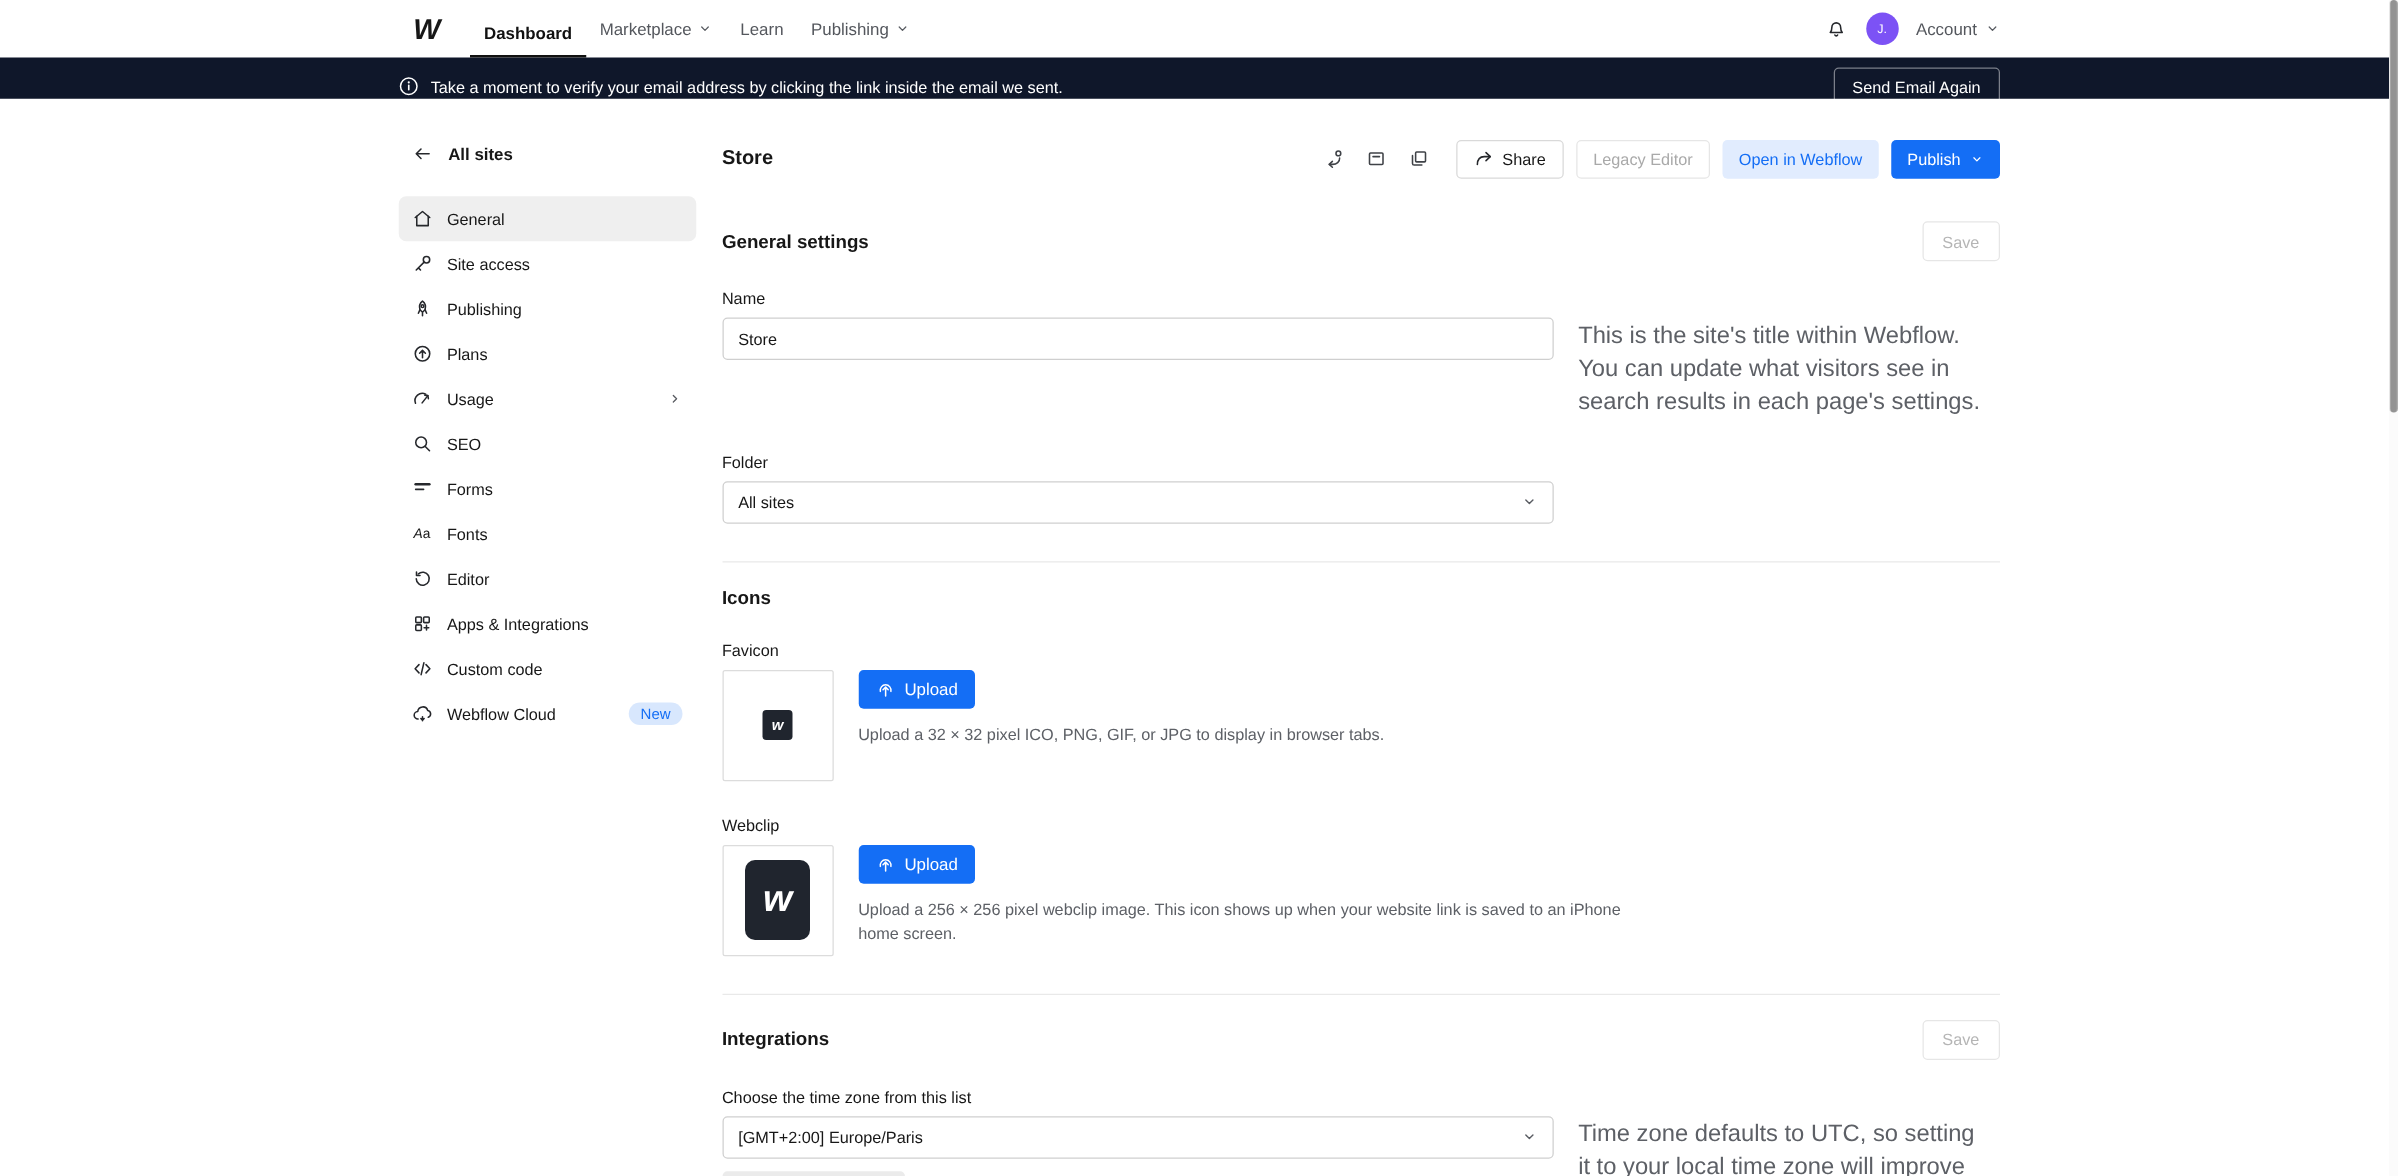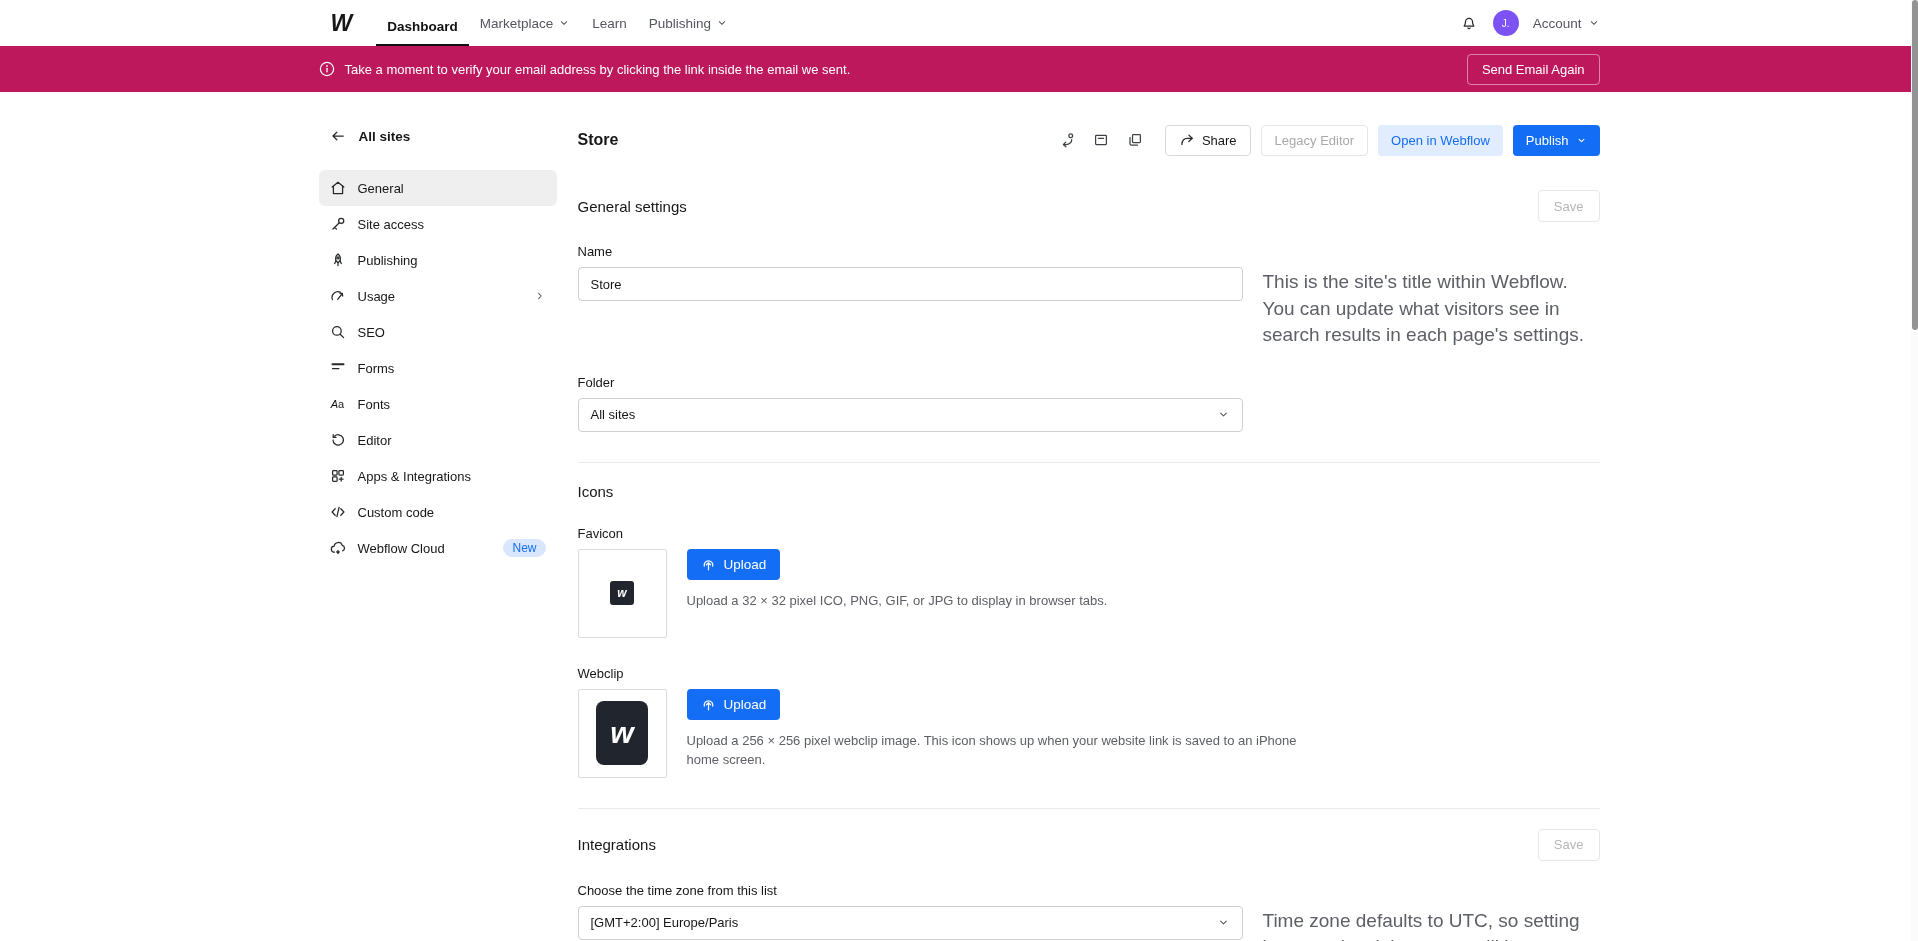--- a/index.html
+++ b/index.html
@@ -14,21 +14,21 @@
   .nav-items { display:flex; align-items:stretch; height:46px; }
   .nav-item { display:flex; align-items:center; gap:5px; padding:0 11px; font-size:13.5px; color:#54575d; cursor:pointer; }
   .nav-item.active { color:#111; font-weight:700; border-bottom:2px solid #111; padding-top:8px; }
   .nav-right { margin-left:auto; display:flex; align-items:center; gap:14px; }
   .icon-btn { background:none; border:none; display:flex; align-items:center; cursor:pointer; padding:2px; }
   .avatar { width:26px; height:26px; border-radius:50%; background:#7c52f5; color:#fff; font-size:10px;
     display:flex; align-items:center; justify-content:center; }
   .account { display:flex; align-items:center; gap:6px; font-size:13.5px; color:#54575d; cursor:pointer; }
 
   
-  .banner { height:46px; background:#be185d; color:#fff; }
+  .banner { height:33px; background:#0f172a; color:#fff; }
   .banner-inner { height:46px; display:flex; align-items:center; }
   .banner-msg { display:flex; align-items:center; gap:10px; font-size:13px; }
   .banner-btn { margin-left:auto; background:transparent; border:1px solid rgba(255,255,255,.45); color:#fff;
     font-size:13px; padding:7px 14px; border-radius:4px; cursor:pointer; font-family:inherit; }
 
   
   .page { display:flex; padding-top:32px; }
   .sidebar { width:238px; flex:none; }
   .back-link { display:flex; align-items:center; gap:13px; font-size:13.5px; font-weight:700; margin:4px 0 26px 11px; cursor:pointer; }
   .side-item { display:flex; align-items:center; gap:12px; height:36px; padding:0 11px; border-radius:6px;
@@ -48,21 +48,21 @@
   .tool-ic { padding:4px; cursor:pointer; background:none; border:none; display:flex; }
   .tool-ic .ic path, .tool-ic .ic circle, .tool-ic .ic rect { stroke:#3f4247; }
   .btn { font-family:inherit; font-size:13px; border-radius:4px; height:31px; padding:0 13px; cursor:pointer;
     display:inline-flex; align-items:center; gap:7px; border:1px solid transparent; background:#fff; }
   .btn-outline { border-color:#d9d9d9; color:#171717; margin-left:8px; }
   .btn-disabled { border-color:#e6e6e6; color:#a9a9a9; cursor:default; }
   .btn-tint { background:#e1ecfe; color:#146EF5; border:none; }
   .btn-primary { background:#146EF5; color:#fff; border:none; }
 
   .section-head { display:flex; align-items:center; margin-bottom:6px; }
-  .section-title { font-size:15px; font-weight:400; }
+  .section-title { font-size:15px; font-weight:700; }
   .save-btn { margin-left:auto; background:#fff; border:1px solid #e6e6e6; color:#b5b5b5; font-size:13px;
     height:32px; padding:0 15px; border-radius:4px; cursor:default; font-family:inherit; }
 
   .field-label { font-size:13px; margin-top:22px; margin-bottom:8px; }
   .form-row { display:flex; gap:20px; }
   .field-col { width:665px; flex:none; }
   .help-col { width:327px; flex:none; font-size:19px; color:#5d6066; line-height:1.4; padding-top:2px; }
   .text-input { width:665px; height:34px; border:1px solid #cfcfcf; border-radius:4px; padding:0 12px;
     font-size:13px; font-family:inherit; color:#171717; background:#fff; }
   .select { width:665px; height:34px; border:1px solid #cfcfcf; border-radius:4px; padding:0 12px;
@@ -178,20 +178,27 @@
 
     <div class="side-item">
       <svg class="ic" viewBox="0 0 16 16">
         <path d="M8 1.9c1.9 1.4 2.9 3.8 2 6.9l-2 2-2-2c-.9-3.1.1-5.5 2-6.9Z"></path>
         <circle cx="8" cy="5.9" r="1.05"></circle>
         <path d="M5.9 8.9 4.7 11.6M10.1 8.9l1.2 2.7M8 11.4v2.2"></path>
       </svg>
       <span>Publishing</span>
     </div>
 
+    <div class="side-item">
+      <svg class="ic" viewBox="0 0 16 16">
+        <circle cx="8" cy="8" r="5.8"></circle>
+          <path d="M8 11.1V5.3M5.7 7.6 8 5.3l2.3 2.3"></path>
+      </svg>
+      <span>Plans</span>
+    </div>
 
     <div class="side-item">
       <svg class="ic" viewBox="0 0 16 16">
         <path d="M2.4 11.6A5.9 5.9 0 0 1 10.6 4.3"></path>
           <path d="M7.7 11.3l4.6-5.8"></path>
           <path d="M9.8 5.1l2.5.4.4 2.5"></path>
       </svg>
       <span>Usage</span>
       <span class="grow"></span>
       <svg class="chev" width="12" height="12" viewBox="0 0 16 16">

